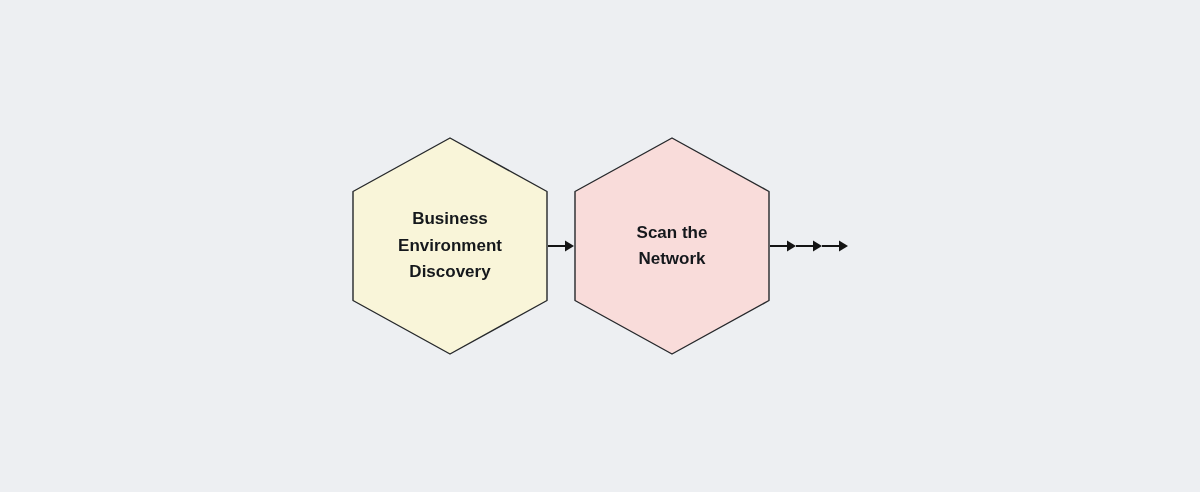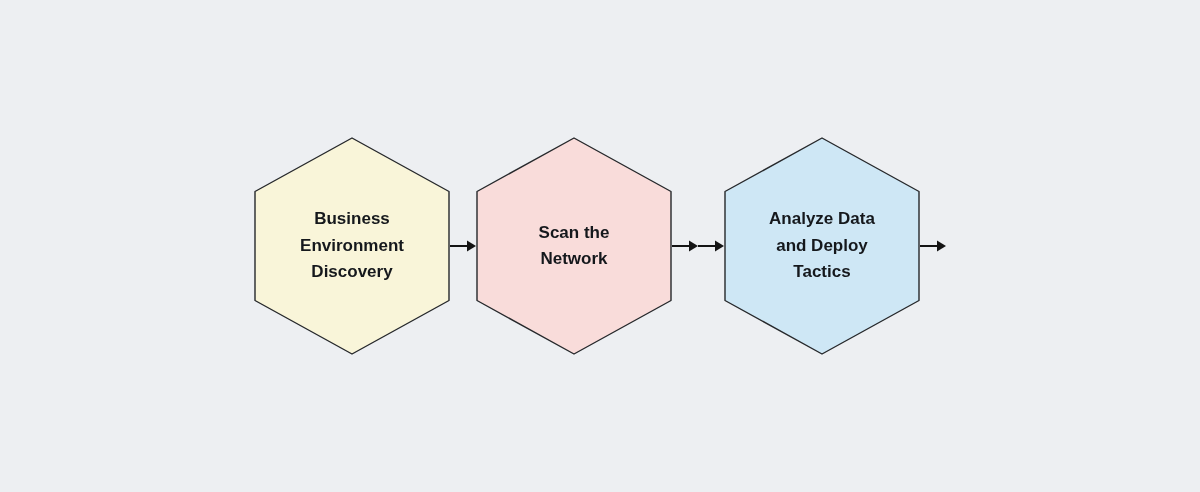--- a/index.html
+++ b/index.html
@@ -105,28 +105,20 @@
     </div>
 
 
     <div class="arrow">
       <svg viewBox="0 0 26 14" aria-hidden="true">
         <line x1="0" y1="7" x2="18" y2="7" stroke="#141414" stroke-width="2"></line>
         <polygon points="17,1.5 26,7 17,12.5" fill="#141414"></polygon>
       </svg>
     </div>
 
-    <div class="step">
-      <svg class="hex" viewBox="0 0 196 218" aria-hidden="true">
-        <polygon points="98,1 195,54.5 195,163.5 98,217 1,163.5 1,54.5" stroke="#26282b" stroke-width="1.4" stroke-linejoin="round" fill="#cee7f5"></polygon>
-      </svg>
-      <div class="label">Analyze Data
-and Deploy
-Tactics</div>
-    </div>
 
     <div class="arrow">
       <svg viewBox="0 0 26 14" aria-hidden="true">
         <line x1="0" y1="7" x2="18" y2="7" stroke="#141414" stroke-width="2"></line>
         <polygon points="17,1.5 26,7 17,12.5" fill="#141414"></polygon>
       </svg>
     </div>
 
 
   </div>

